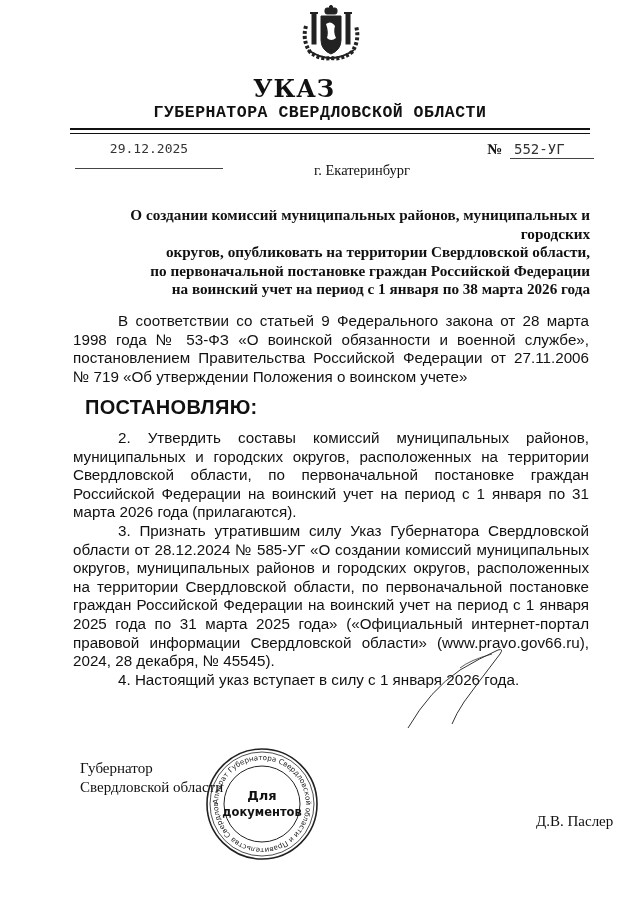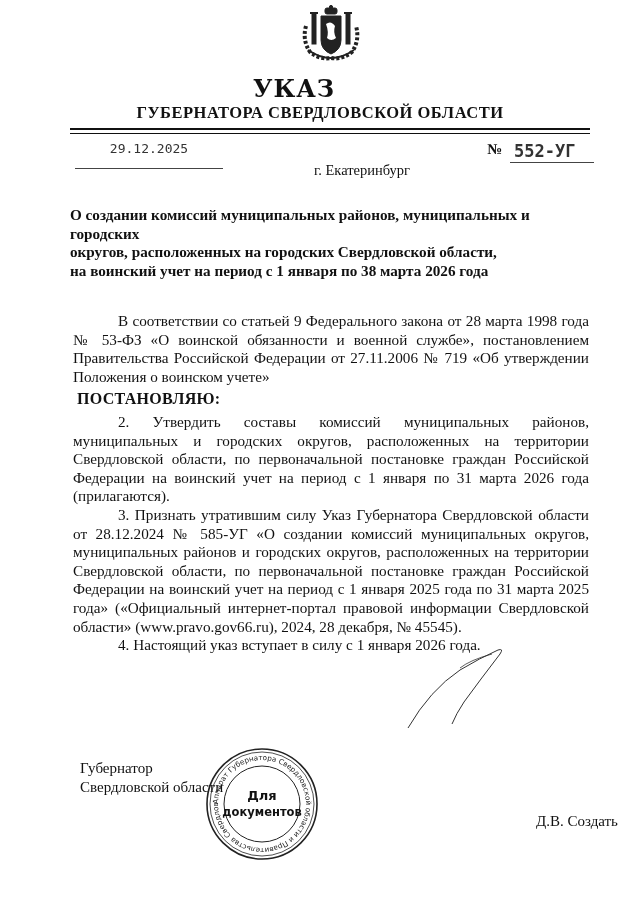--- a/index.html
+++ b/index.html
@@ -1,30 +1,30 @@
 <!DOCTYPE html>
 <html><head>
 <meta charset="utf-8">
 <style>
   html, body { margin: 0; padding: 0; background: #ffffff; }
   body { width: 640px; height: 905px; position: relative; overflow: hidden; color: #111; font-family: "DejaVu Serif", serif; }
   .abs { position: absolute; }
   .emblem { left: 300px; top: 4px; width: 62px; height: 62px; }
   .title { left: 0; width: 588px; top: 74px; text-align: center; font-family: "DejaVu Serif", serif; font-weight: bold; font-size: 24px; letter-spacing: 1px; }
-  .subtitle { left: 60px; width: 520px; top: 103px; text-align: center; font-family: Liberation Serif, serif; font-weight: bold; font-size: 16.5px; letter-spacing: 0.5px; }
+  .subtitle { left: 60px; width: 520px; top: 103px; text-align: center; font-family: Liberation Mono, monospace; font-weight: bold; font-size: 16.5px; letter-spacing: 0.5px; }
   .rule1 { left: 70px; top: 128px; width: 520px; height: 0; border-top: 2.5px solid #111; }
   .rule2 { left: 70px; top: 133px; width: 520px; height: 0; border-top: 1px solid #111; }
   .date { left: 75px; top: 141px; width: 148px; text-align: center; font-family: "DejaVu Sans Mono", monospace; font-size: 13px; color: #333; border-bottom: 1px solid #444; padding-bottom: 12px; }
   .num-label { left: 487px; top: 141px; font-family: "Liberation Serif", serif; font-size: 15px; font-weight: bold; }
-  .num-val { left: 510px; top: 141px; width: 80px; font-family: "DejaVu Sans Mono", monospace; font-size: 17px; color: #333; border-bottom: 1px solid #444; padding-bottom: 1px; padding-left: 4px; font-weight: bold; }
+  .num-val { left: 510px; top: 141px; width: 80px; font-family: "DejaVu Sans Mono", monospace; font-size: 14px; color: #333; border-bottom: 1px solid #444; padding-bottom: 1px; padding-left: 4px; }
   .city { left: 0; width: 640px; top: 162px; text-align: center; font-family: "Liberation Serif", serif; font-size: 14.5px; margin-left: 42px; }
-  .heading { left: 70px; width: 520px; top: 206px; text-align: left; font-family: "Liberation Serif", serif; font-weight: bold; font-size: 15.2px; line-height: 18.5px; }
-  .body { left: 73px; width: 516px; font-family: Liberation Serif, serif; font-size: 15.2px; line-height: 18.6px; text-align: justify; }
+  .heading { left: 70px; width: 520px; top: 206px; text-align: right; font-family: "Liberation Serif", serif; font-weight: bold; font-size: 15.2px; line-height: 18.5px; }
+  .body { left: 73px; width: 516px; font-family: Liberation Sans, sans-serif; font-size: 15.2px; line-height: 18.6px; text-align: justify; }
   .para { margin: 0; text-indent: 45px; }
-  .decree { font-weight: bold; font-size: 16px; letter-spacing: 0.3px; margin: 4px; line-height: 18.6px; }
+  .decree { font-weight: bold; font-size: 20px; letter-spacing: 0.3px; margin: 12px; line-height: 18.6px; }
   .signer { left: 80px; top: 759px; font-family: Liberation Serif, serif; font-size: 15px; line-height: 19px; }
   .signer-name { left: 536px; top: 813px; font-family: "Liberation Serif", serif; font-size: 15px; }
   .stamp { left: 204px; top: 746px; width: 116px; height: 116px; }
   .signature { left: 400px; top: 640px; width: 120px; height: 90px; }
 </style>
 </head>
 <body>
 
 <svg class="abs emblem" viewBox="0 0 62 62">
   <g fill="#222" stroke="#222">
@@ -49,21 +49,22 @@
 <div class="abs rule1"></div>
 <div class="abs rule2"></div>
 
 <div class="abs date">29.12.2025</div>
 <div class="abs num-label">№</div>
 <div class="abs num-val">552-УГ</div>
 <div class="abs city">г. Екатеринбург</div>
 
 <div class="abs heading">
   <div>О создании комиссий муниципальных районов, муниципальных и городских</div>
-  <div>округов, расположенных на городских Свердловской области,</div>
+  <div>округов, опубликовать на территории Свердловской области,</div>
+  <div>по первоначальной постановке граждан Российской Федерации</div>
   <div>на воинский учет на период с 1 января по 38 марта 2026 года</div>
 </div>
 
 <div class="abs body" style="top:312px;">
   <p class="para">В соответствии со статьей 9 Федерального закона от 28 марта 1998 года № 53-ФЗ «О воинской обязанности и военной службе», постановлением Правительства Российской Федерации от 27.11.2006 № 719 «Об утверждении Положения о воинском учете»</p>
   <p class="decree">ПОСТАНОВЛЯЮ:</p>
   <p class="para">2. Утвердить составы комиссий муниципальных районов, муниципальных и городских округов, расположенных на территории Свердловской области, по первоначальной постановке граждан Российской Федерации на воинский учет на период с 1 января по 31 марта 2026 года (прилагаются).</p>
   <p class="para">3. Признать утратившим силу Указ Губернатора Свердловской области от 28.12.2024 № 585-УГ «О создании комиссий муниципальных округов, муниципальных районов и городских округов, расположенных на территории Свердловской области, по первоначальной постановке граждан Российской Федерации на воинский учет на период с 1 января 2025 года по 31 марта 2025 года» («Официальный интернет-портал правовой информации Свердловской области» (www.pravo.gov66.ru), 2024, 28 декабря, № 45545).</p>
   <p class="para">4. Настоящий указ вступает в силу с 1 января 2026 года.</p>
 </div>
@@ -85,13 +86,13 @@
   <circle cx="58" cy="58" r="55" fill="none" stroke="#222" stroke-width="1.6"></circle>
   <circle cx="58" cy="58" r="52" fill="none" stroke="#222" stroke-width="0.8"></circle>
   <circle cx="58" cy="58" r="38" fill="none" stroke="#222" stroke-width="1"></circle>
   <text font-family="DejaVu Sans, sans-serif" font-size="7.2" fill="#222">
     <textPath href="#ringPath" startOffset="0">Аппарат Губернатора Свердловской области и Правительства Свердловской области ★</textPath>
   </text>
   <text x="58" y="54" text-anchor="middle" font-family="DejaVu Sans, sans-serif" font-weight="bold" font-size="13" fill="#111">Для</text>
   <text x="58" y="70" text-anchor="middle" font-family="DejaVu Sans, sans-serif" font-weight="bold" font-size="11.5" fill="#111">документов</text>
 </svg>
 
-<div class="abs signer-name">Д.В. Создать</div>
+<div class="abs signer-name">Д.В. Паслер</div>
 
 </body></html>

